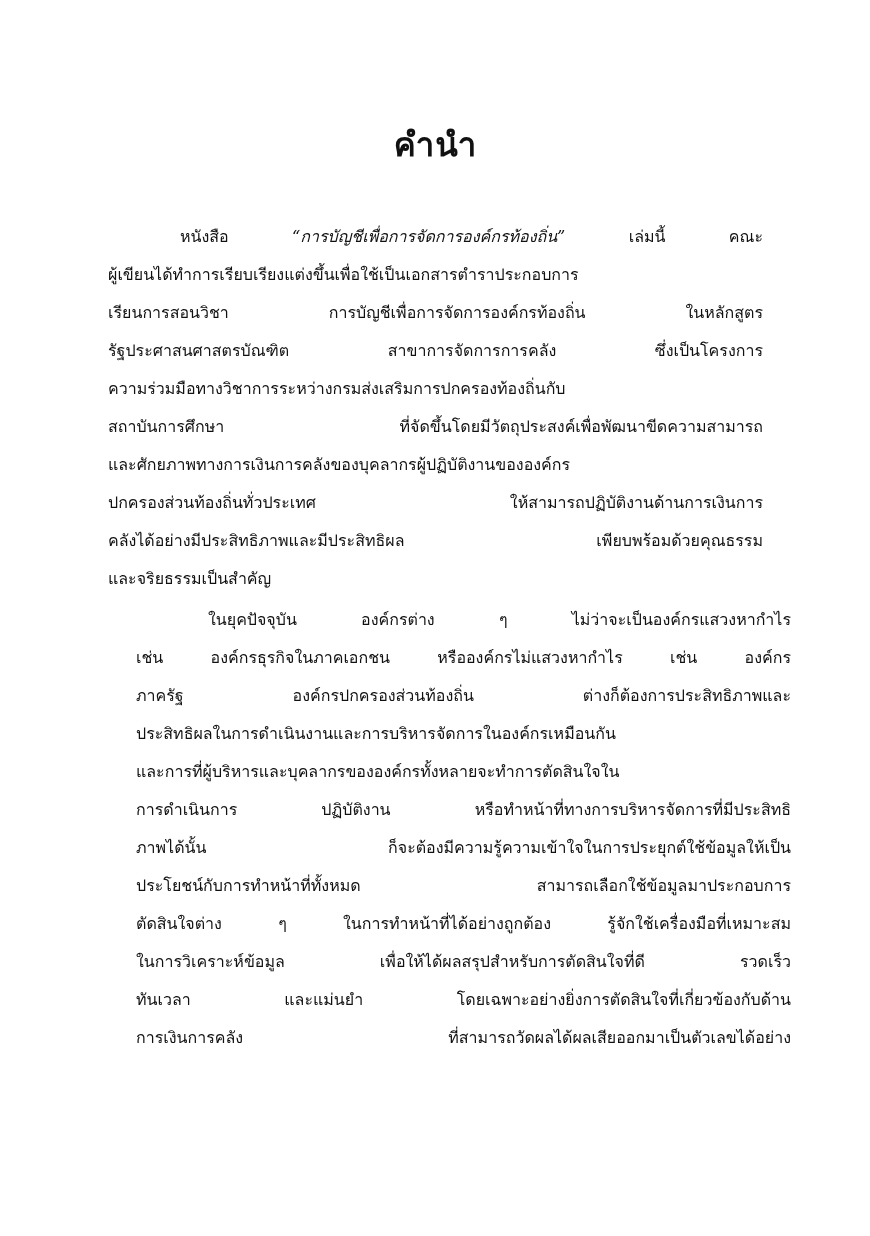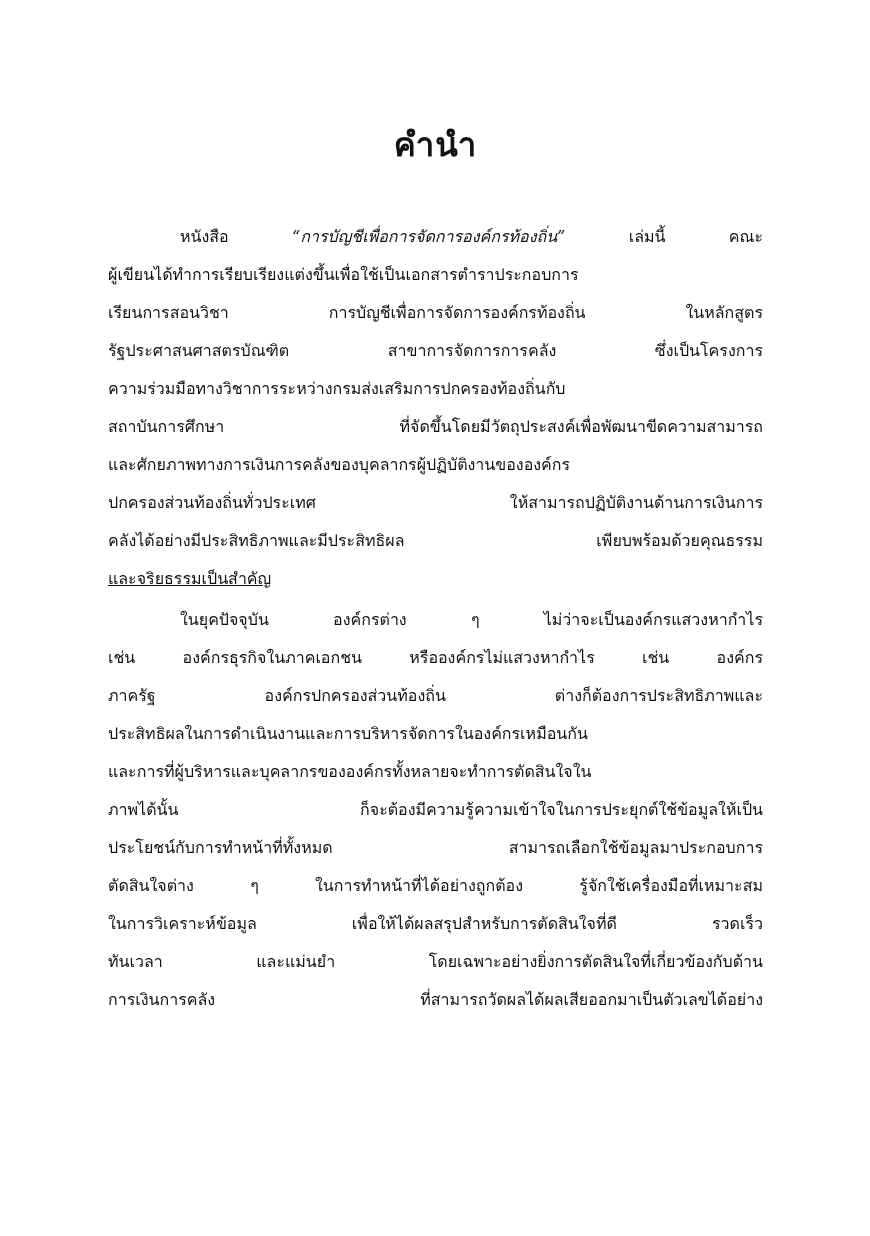--- a/index.html
+++ b/index.html
@@ -43,27 +43,26 @@
       height: 38px;
       line-height: 38px;
       font-size: 16px;
       white-space: nowrap;
       text-align: justify;
       text-align-last: justify;
       overflow: visible;
     }
     .line.last {
       text-align-last: left;
-      text-decoration: underline;
     }
     .line.indent {
       padding-left: 72px;
     }
     .para1 { top: 218px; }
-    .para2 { top: 601px; }
+    .para2 { top: 601px; margin-left: 28px; }
     em { font-style: italic; }
   </style>
 </head>
 <body>
 
 <div class="page">
 
   <div class="title">คำนำ</div>
 
   <div class="para para1">
@@ -78,20 +77,21 @@
     <span class="line">คลังได้อย่างมีประสิทธิภาพและมีประสิทธิผล เพียบพร้อมด้วยคุณธรรม</span>
     <span class="line last">และจริยธรรมเป็นสำคัญ</span>
   </div>
 
   <div class="para para2">
     <span class="line indent">ในยุคปัจจุบัน องค์กรต่าง ๆ ไม่ว่าจะเป็นองค์กรแสวงหากำไร</span>
     <span class="line">เช่น องค์กรธุรกิจในภาคเอกชน หรือองค์กรไม่แสวงหากำไร เช่น องค์กร</span>
     <span class="line">ภาครัฐ องค์กรปกครองส่วนท้องถิ่น ต่างก็ต้องการประสิทธิภาพและ</span>
     <span class="line">ประสิทธิผลในการดำเนินงานและการบริหารจัดการในองค์กรเหมือนกัน</span>
     <span class="line">และการที่ผู้บริหารและบุคลากรขององค์กรทั้งหลายจะทำการตัดสินใจใน</span>
+    <span class="line">การดำเนินการ ปฏิบัติงาน หรือทำหน้าที่ทางการบริหารจัดการที่มีประสิทธิ</span>
     <span class="line">ภาพได้นั้น ก็จะต้องมีความรู้ความเข้าใจในการประยุกต์ใช้ข้อมูลให้เป็น</span>
     <span class="line">ประโยชน์กับการทำหน้าที่ทั้งหมด สามารถเลือกใช้ข้อมูลมาประกอบการ</span>
     <span class="line">ตัดสินใจต่าง ๆ ในการทำหน้าที่ได้อย่างถูกต้อง รู้จักใช้เครื่องมือที่เหมาะสม</span>
     <span class="line">ในการวิเคราะห์ข้อมูล เพื่อให้ได้ผลสรุปสำหรับการตัดสินใจที่ดี รวดเร็ว</span>
     <span class="line">ทันเวลา และแม่นยำ โดยเฉพาะอย่างยิ่งการตัดสินใจที่เกี่ยวข้องกับด้าน</span>
     <span class="line">การเงินการคลัง   ที่สามารถวัดผลได้ผลเสียออกมาเป็นตัวเลขได้อย่าง</span>
   </div>
 
 </div>
 

